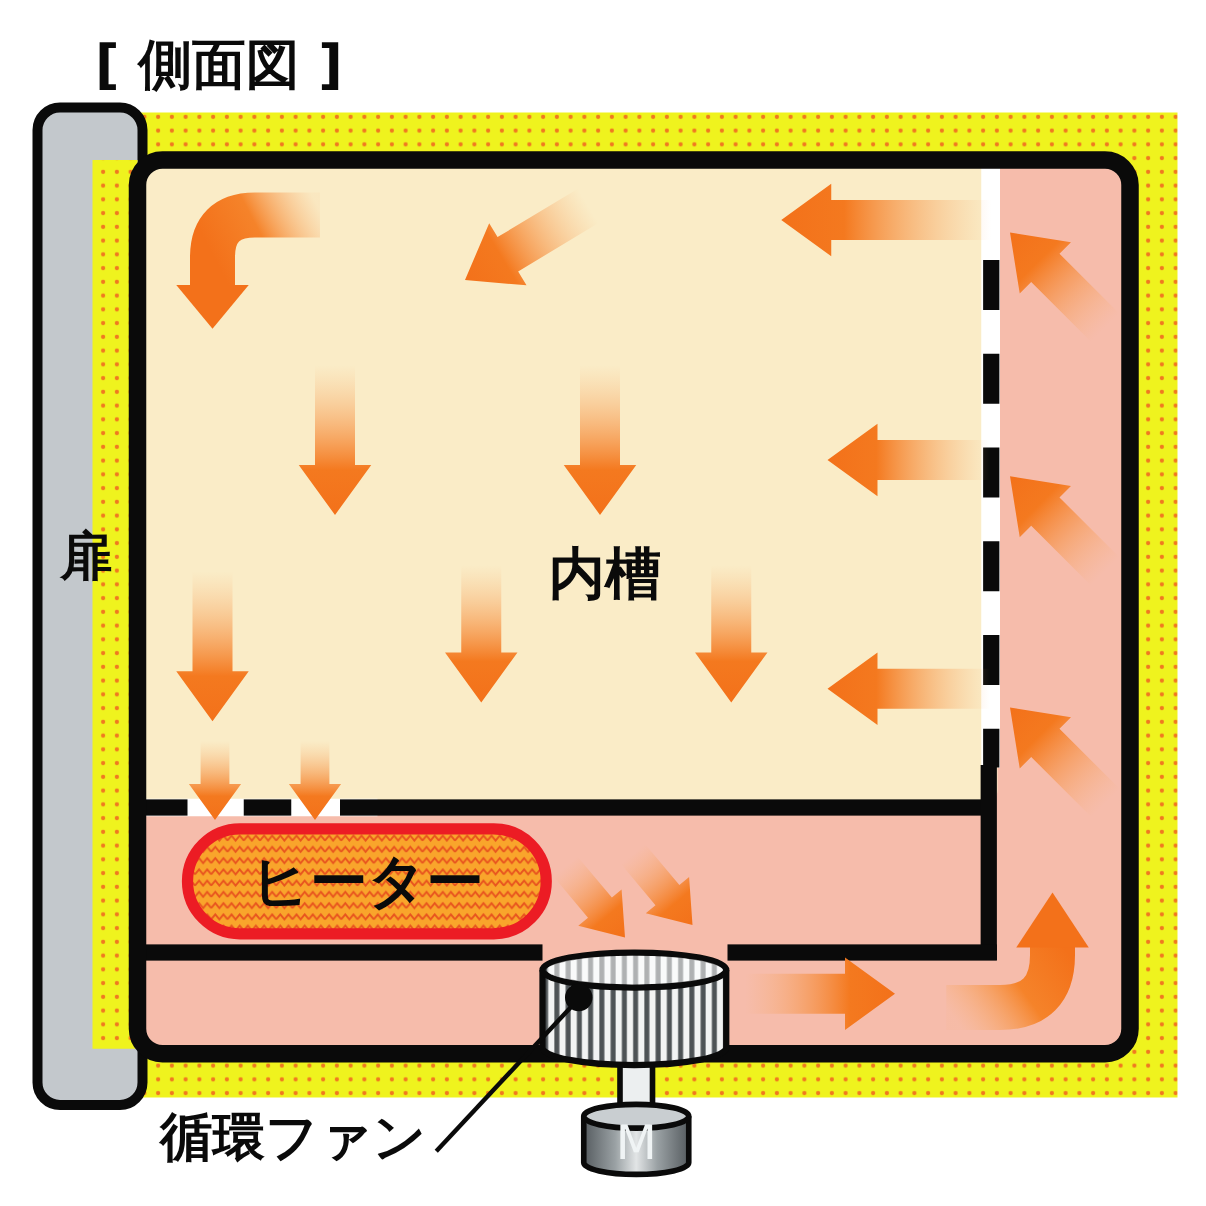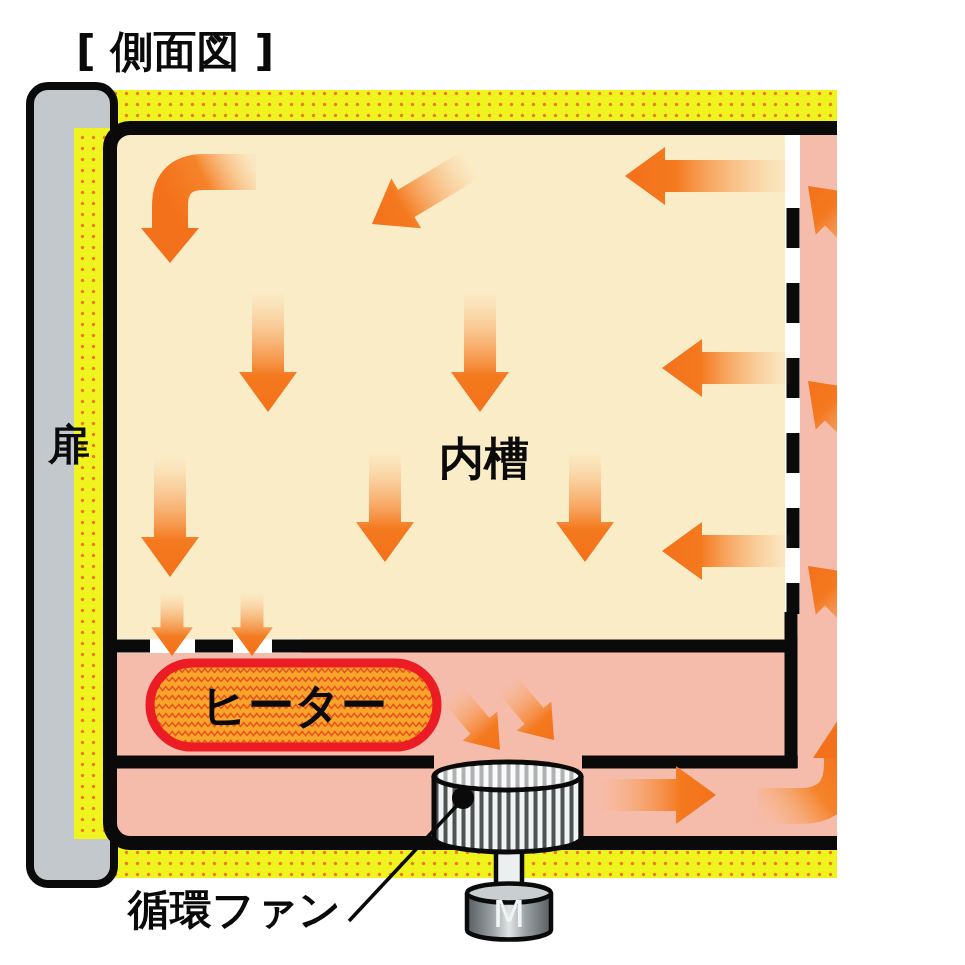--- a/index.html
+++ b/index.html
@@ -1,17 +1,17 @@
 <!DOCTYPE html>
 <html><head>
 <meta charset="utf-8">
 <style>
   html,body{margin:0;padding:0;background:#ffffff;}
   .stage{
-    position:relative;width:837px;height:965px;background:#eab308;overflow:hidden;
+    position:relative;width:965px;height:965px;background:#eab308;overflow:hidden;
     font-family:"DejaVu Sans",sans-serif;
   }
   svg text{font-family:"DejaVu Sans",sans-serif;}
 </style>
 </head>
 <body>
 
 <div class="stage">
 <svg width="965" height="965" viewBox="0 0 965 965">
   <defs>

